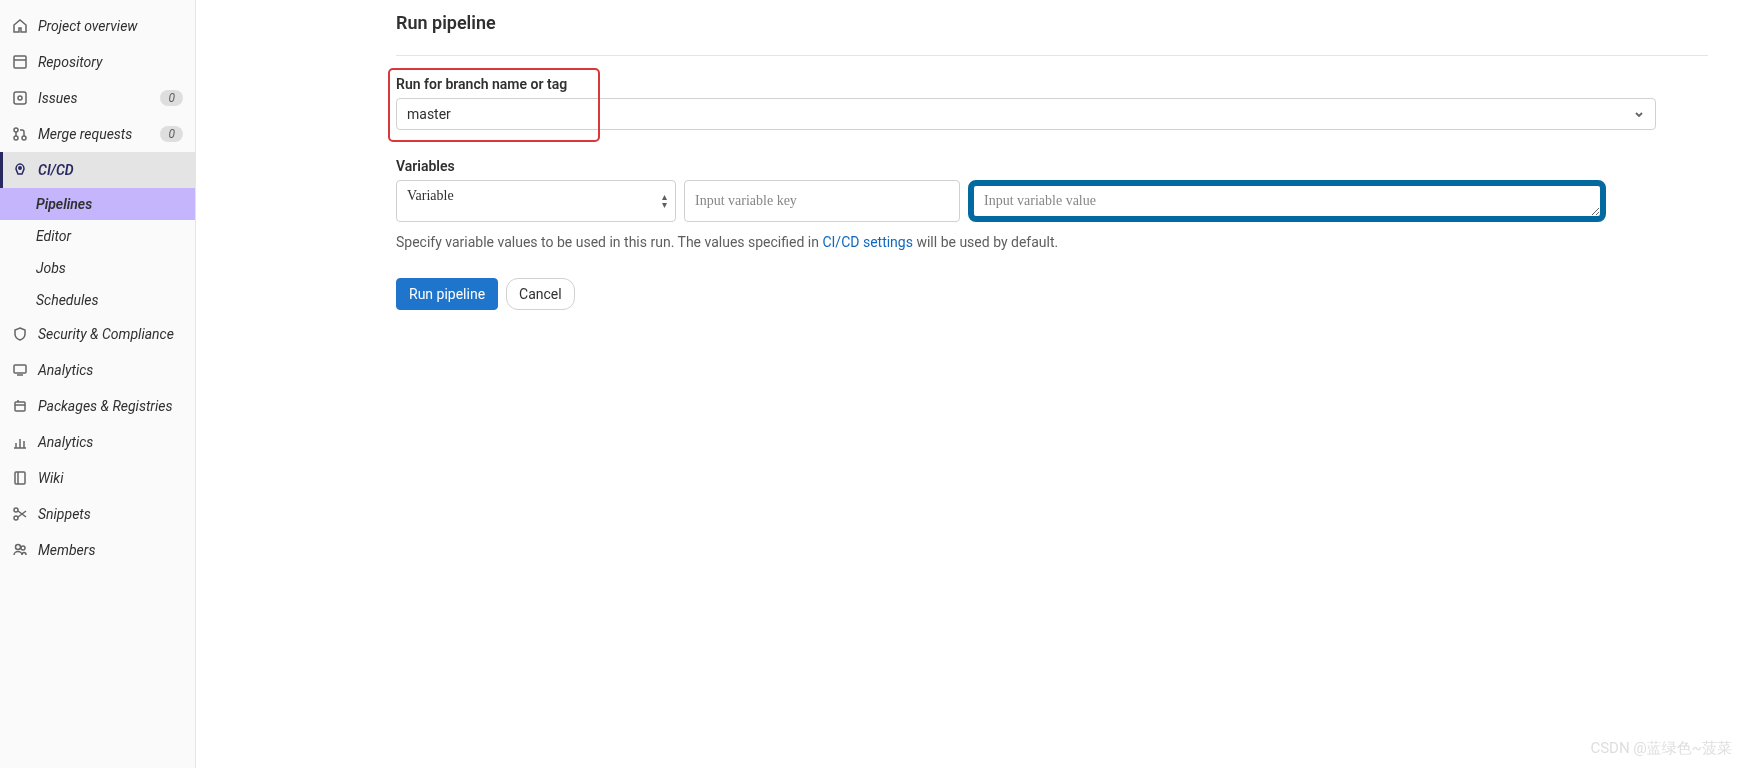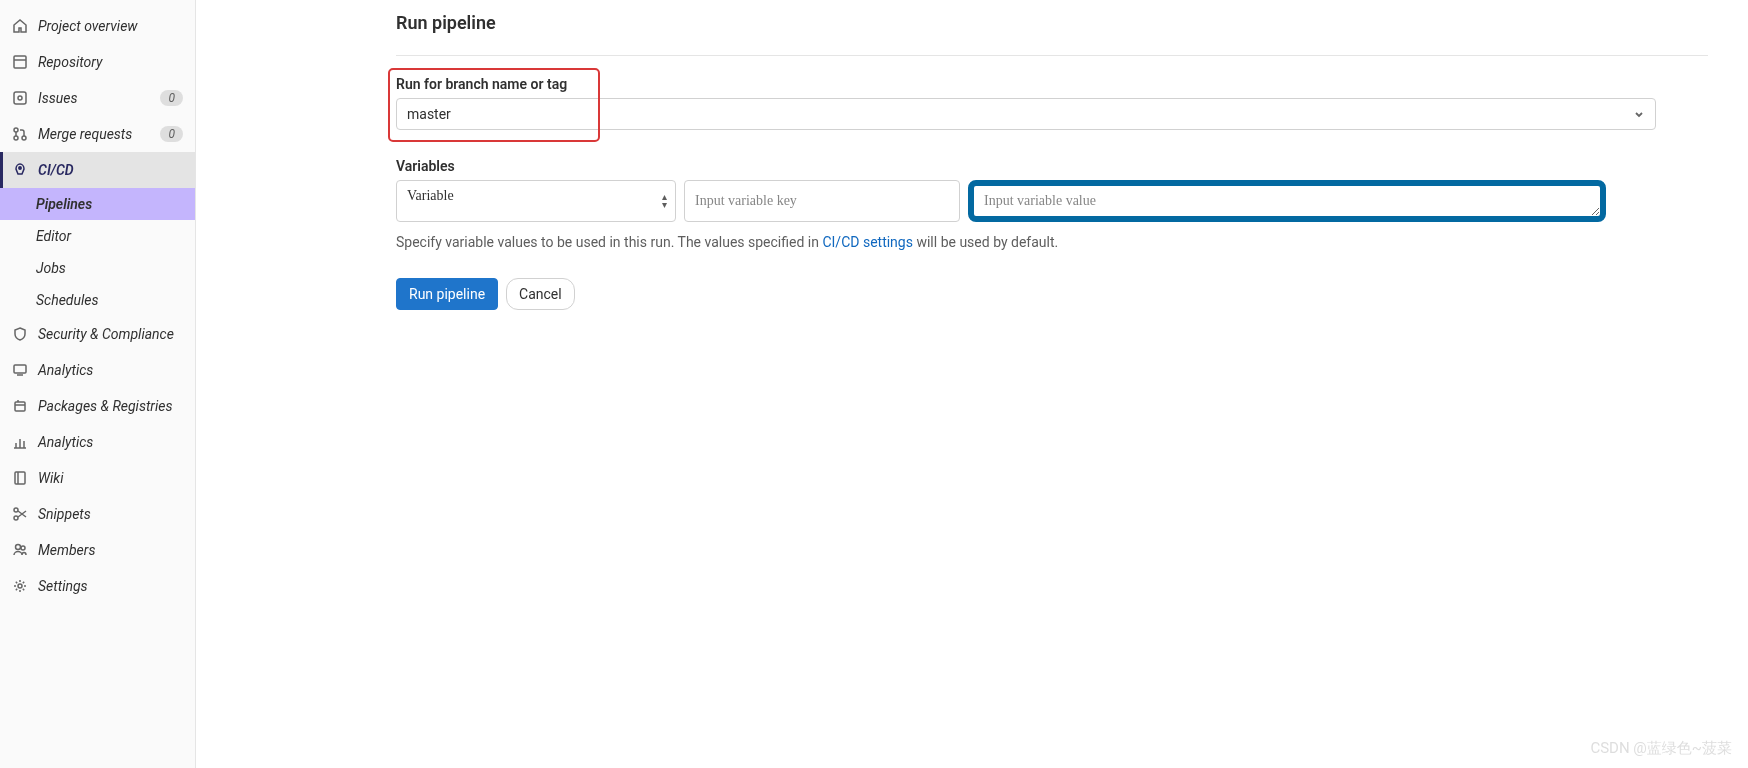--- a/index.html
+++ b/index.html
@@ -350,29 +350,20 @@
   </div>
   <div class="sidebar-item">
     <span class="icon">
       <svg width="16" height="16" viewBox="0 0 16 16" fill="none" stroke="#666" stroke-width="1.5">
           <circle cx="6" cy="5" r="2.5"></circle>
           <circle cx="11" cy="6" r="2"></circle>
           <path d="M2 13c0-2 2-3.5 4-3.5s4 1.5 4 3.5M10 13c0-1.5 1-2.5 2-2.5s2 1 2 2.5"></path>
         </svg>
     </span>
     <span class="label">Members</span>
-  </div>
-  <div class="sidebar-item">
-    <span class="icon">
-      <svg width="16" height="16" viewBox="0 0 16 16" fill="none" stroke="#666" stroke-width="1.5">
-          <circle cx="8" cy="8" r="2"></circle>
-          <path d="M8 2v2M8 12v2M2 8h2M12 8h2M3.8 3.8l1.4 1.4M10.8 10.8l1.4 1.4M3.8 12.2l1.4-1.4M10.8 5.2l1.4-1.4"></path>
-        </svg>
-    </span>
-    <span class="label">Settings</span>
   </div>
 </nav>
 
 <main class="main-content">
   <h1 class="page-title">Run pipeline</h1>
   <div class="section-divider"></div>
 
   <div class="branch-wrapper">
     <div class="branch-highlight-overlay"></div>
     <label class="form-label">Run for branch name or tag</label>

